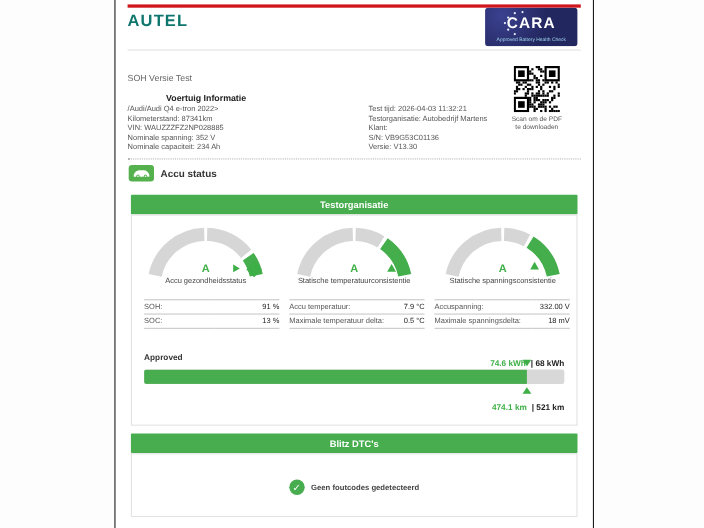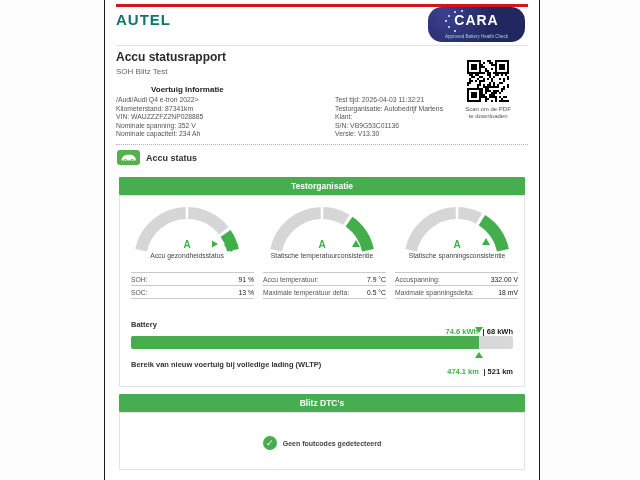--- a/index.html
+++ b/index.html
@@ -3,21 +3,21 @@
 <meta charset="utf-8">
 <style>
   html,body{margin:0;padding:0;}
   body{font-family:"Liberation Sans","DejaVu Sans",sans-serif;background:#fff;}
   #stage{position:relative;width:640px;height:480px;background:#fdfdfd;overflow:hidden;}
   #doc{position:absolute;left:104px;top:0;width:434px;height:480px;background:#ffffff;
        border-left:1px solid #1c1c1c;border-right:1px solid #1c1c1c;}
   .abs{position:absolute;}
   .redline{height:3px;background:#d0161d;}
   .brand{font-size:15px;font-weight:800;color:#0f766e;letter-spacing:1px;}
-  .cara{width:97px;height:35px;background:#232760;border-radius:14px;
+  .cara{width:84px;height:35px;background:#232760;border-radius:3px;
         background-image:radial-gradient(circle at 18% 20%, #3b418f 0%, #232760 55%);}
   .cara-title{position:absolute;left:0;right:0;top:5px;text-align:center;color:#fff;
         font-size:14px;font-weight:bold;letter-spacing:1px;}
   .cara-sub{position:absolute;left:0;right:0;bottom:3px;text-align:center;color:#9fd4e8;
         font-size:5px;transform:scale(.9);}
   .cara-star{position:absolute;width:2px;height:2px;border-radius:50%;background:#e8f4ff;}
   .hr{border-top:1px solid #e2e2e2;height:0;}
   .dotted{border-top:1px dotted #b5b5b5;height:0;}
   .title{font-size:12px;font-weight:bold;color:#2b2b2b;}
   .subtitle{font-size:8px;color:#666;}
@@ -64,22 +64,21 @@
       <span class="cara-star" style="left:17px;top:13px;"></span>
       <span class="cara-star" style="left:20px;top:19px;"></span>
       <span class="cara-star" style="left:26px;top:23px;"></span>
       <span class="cara-star" style="left:33px;top:3px;"></span>
       <div class="cara-title">CARA</div>
       <div class="cara-sub">Approved Battery Health Check</div>
     </div>
 
     <div class="abs hr" style="left:11px;right:11px;top:45px;"></div>
 
-    <div class="abs title" style="left:11px;top:50px;">Accu statusrapport</div>
-    <div class="abs subtitle" style="left:11px;top:67px;">SOH Blitz Test</div>
+    <div class="abs subtitle" style="left:11px;top:67px;">SOH Versie Test</div>
 
     <div class="abs vheading" style="left:11px;top:85px;">Voertuig Informatie</div>
     <div class="abs" style="left:11px;top:96px;">
       <div class="vline">/Audi/Audi Q4 e-tron 2022&gt;</div>
       <div class="vline">Kilometerstand: 87341km</div>
       <div class="vline">VIN: WAUZZZFZ2NP028885</div>
       <div class="vline">Nominale spanning: 352 V</div>
       <div class="vline">Nominale capaciteit: 234 Ah</div>
     </div>
     <div class="abs" style="left:230px;top:96px;">
@@ -311,35 +310,34 @@
             <td class="lbl">Accuspanning:</td>
             <td class="val">332.00 V</td>
           </tr>
       <tr>
             <td class="lbl">Maximale spanningsdelta:</td>
             <td class="val">18 mV</td>
           </tr>
     </tbody>
       </table>
 
-    <div class="abs row-label" style="left:26px;top:320px;">Battery</div>
+    <div class="abs row-label" style="left:26px;top:320px;">Approved</div>
     <div class="abs" style="right:26px;top:320px;white-space:nowrap;">
       <span class="val-green">74.6 kWh</span>
       <span class="val-dark">| 68 kWh</span>
     </div>
 
     <div class="abs" style="left:26px;right:26px;top:327px;height:31px;">
       <div class="bar-marker tri-down" style="top: 0px; left: 91%;"></div>
       <div class="bar-track abs" style="left:0;right:0;top:9px;">
         <div class="bar-fill" style="width: 91%;"></div>
       </div>
       <div class="bar-marker tri-up" style="top: 25px; left: 91%;"></div>
     </div>
 
-    <div class="abs row-label" style="left:26px;top:360px;">Bereik van nieuw voertuig bij volledige lading (WLTP)</div>
     <div class="abs" style="right:26px;top:360px;white-space:nowrap;">
       <span class="val-green">474.1 km</span>
       <span class="val-dark">| 521 km</span>
     </div>
 
     <div class="abs greenbar" style="left:14px;right:14px;top:394px;">Blitz DTC's</div>
     <div class="abs panel" style="left:14px;right:14px;top:412px;height:56px;">
       <div style="display:flex;align-items:center;justify-content:center;gap:6px;margin-top:23px;">
         <div class="check-circle">✓</div>
         <div class="dtc-msg">Geen foutcodes gedetecteerd</div>

